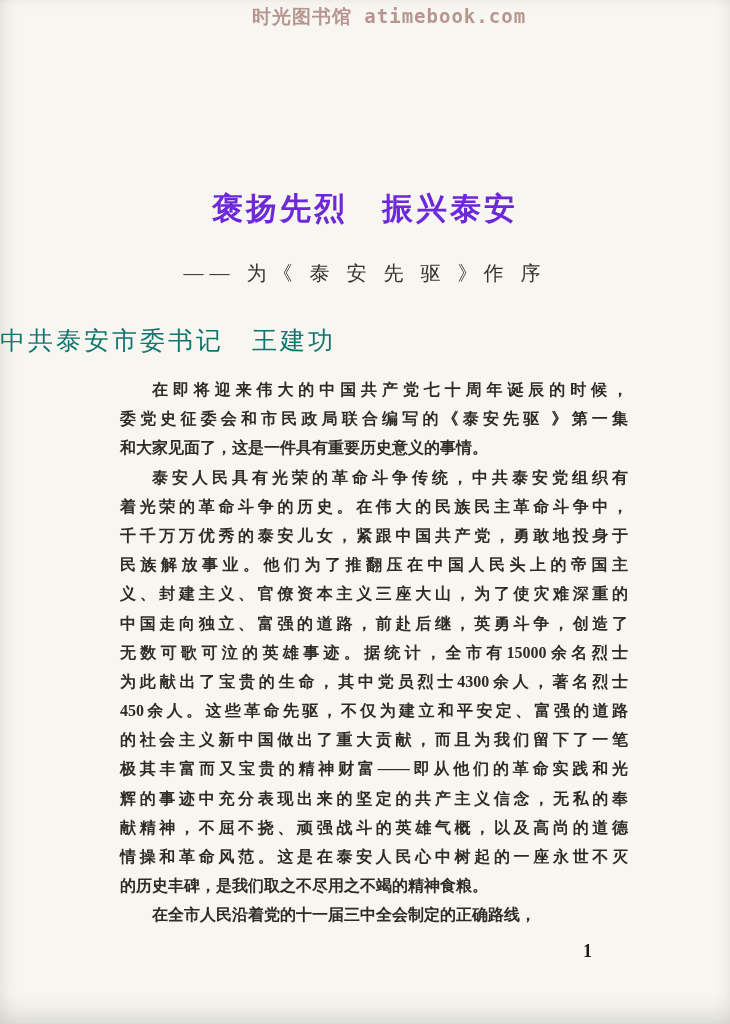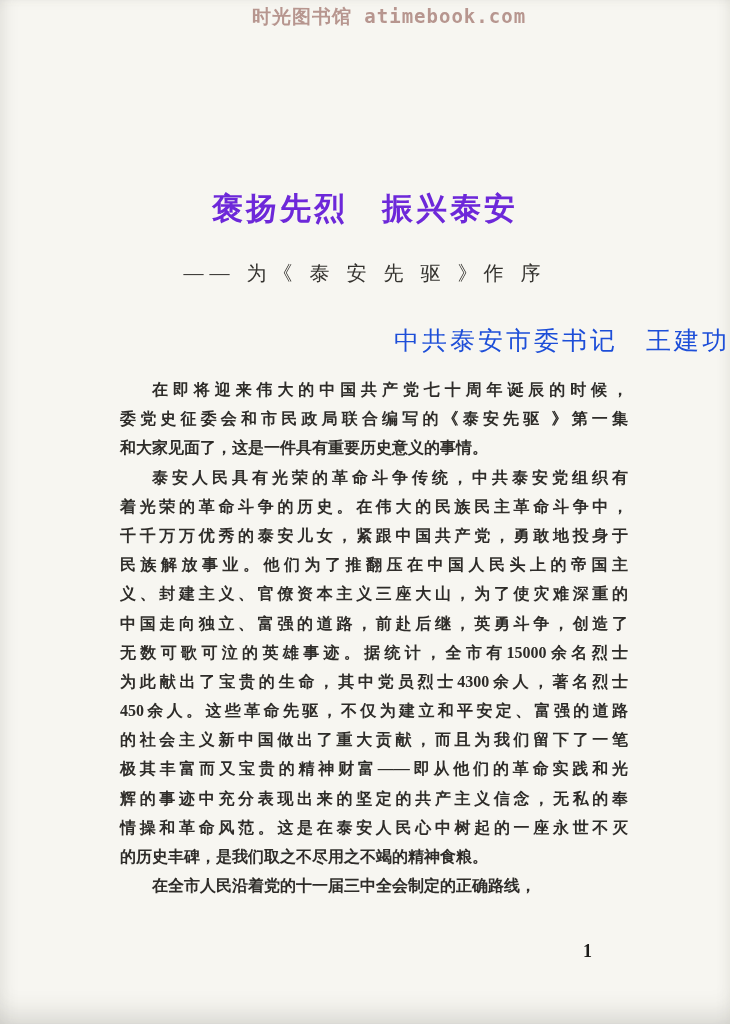--- a/index.html
+++ b/index.html
@@ -37,24 +37,24 @@
   }
   .subtitle{
     position:absolute;top:260px;left:0;right:0;
     text-align:center;
     font-size:20px;
     letter-spacing:6px;
     color:#35332f;
   }
   .author{
     position:absolute;top:324px;left:0;right:0;
-    text-align:right;
+    text-align:left;
     font-size:25px;
     letter-spacing:3px;
-    color:#1d4ed8;
+    color:#0f766e;
   }
   .body-text{
     position:absolute;
     left:120px;top:375px;
     width:508px;
     font-size:16px;
     line-height:29.2px;
     color:#2e2c29;
     font-weight:bold;
   }
@@ -97,20 +97,21 @@
     <div class="line">千千万万优秀的泰安儿女，紧跟中国共产党，勇敢地投身于</div>
     <div class="line">民族解放事业。他们为了推翻压在中国人民头上的帝国主</div>
     <div class="line">义、封建主义、官僚资本主义三座大山，为了使灾难深重的</div>
     <div class="line">中国走向独立、富强的道路，前赴后继，英勇斗争，创造了</div>
     <div class="line">无数可歌可泣的英雄事迹。据统计，全市有15000余名烈士</div>
     <div class="line">为此献出了宝贵的生命，其中党员烈士4300余人，著名烈士</div>
     <div class="line">450余人。这些革命先驱，不仅为建立和平安定、富强的道路</div>
     <div class="line">的社会主义新中国做出了重大贡献，而且为我们留下了一笔</div>
     <div class="line">极其丰富而又宝贵的精神财富——即从他们的革命实践和光</div>
     <div class="line">辉的事迹中充分表现出来的坚定的共产主义信念，无私的奉</div>
+    <div class="line">献精神，不屈不挠、顽强战斗的英雄气概，以及高尚的道德</div>
     <div class="line">情操和革命风范。这是在泰安人民心中树起的一座永世不灭</div>
     <div class="line para-end">的历史丰碑，是我们取之不尽用之不竭的精神食粮。</div>
     <div class="line indent para-end">在全市人民沿着党的十一届三中全会制定的正确路线，</div>
   </div>
 
   <div class="page-number">1</div>
 
 </div>
 
 </body></html>

